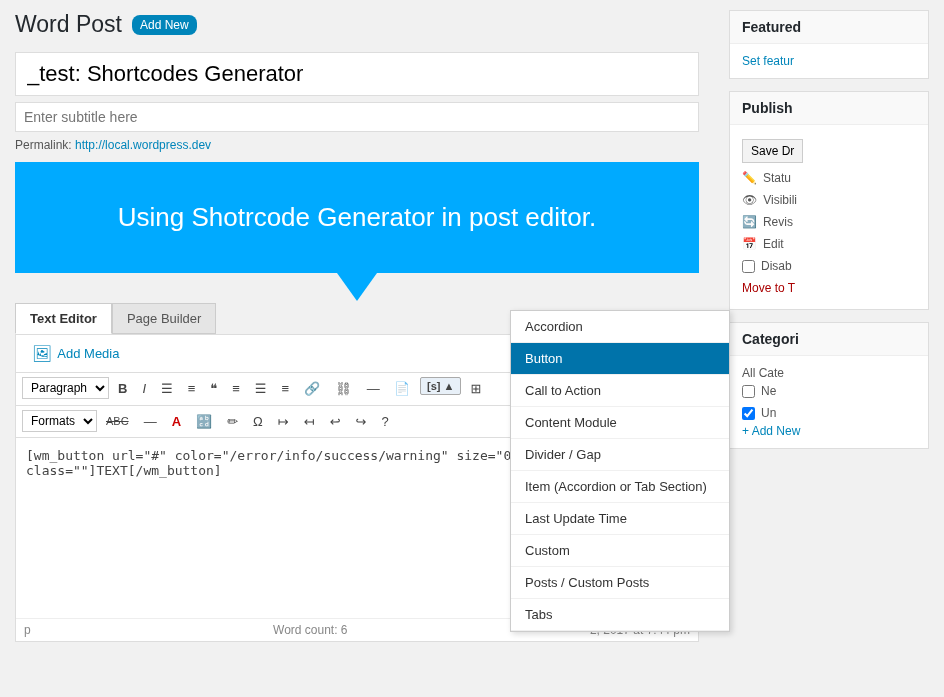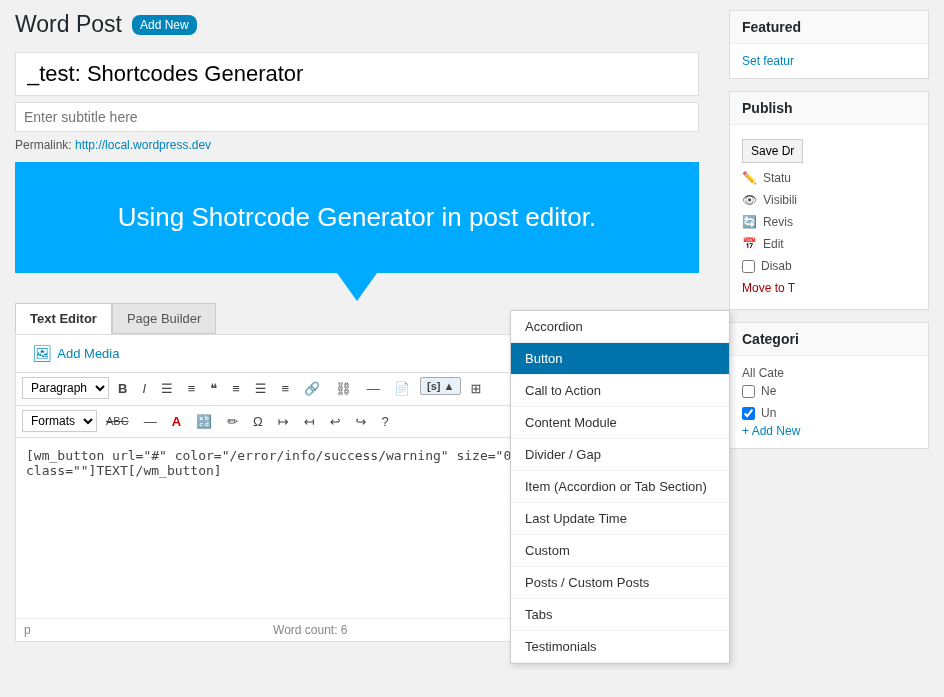--- a/index.html
+++ b/index.html
@@ -186,21 +186,20 @@
       <div class="dropdown-item">Accordion</div>
       <div class="dropdown-item selected">Button</div>
       <div class="dropdown-item">Call to Action</div>
       <div class="dropdown-item">Content Module</div>
       <div class="dropdown-item">Divider / Gap</div>
       <div class="dropdown-item">Item (Accordion or Tab Section)</div>
       <div class="dropdown-item">Last Update Time</div>
       <div class="dropdown-item">Custom</div>
       <div class="dropdown-item">Posts / Custom Posts</div>
       <div class="dropdown-item">Tabs</div>
-      <div class="dropdown-item">Testimonials</div>
     </div>
 
   </div>
 
   <div class="sidebar">
 
     <div class="sidebar-box">
       <div class="sidebar-box-title">Featured</div>
       <div class="sidebar-box-content">
         <a href="#" class="sidebar-link">Set featur</a>

